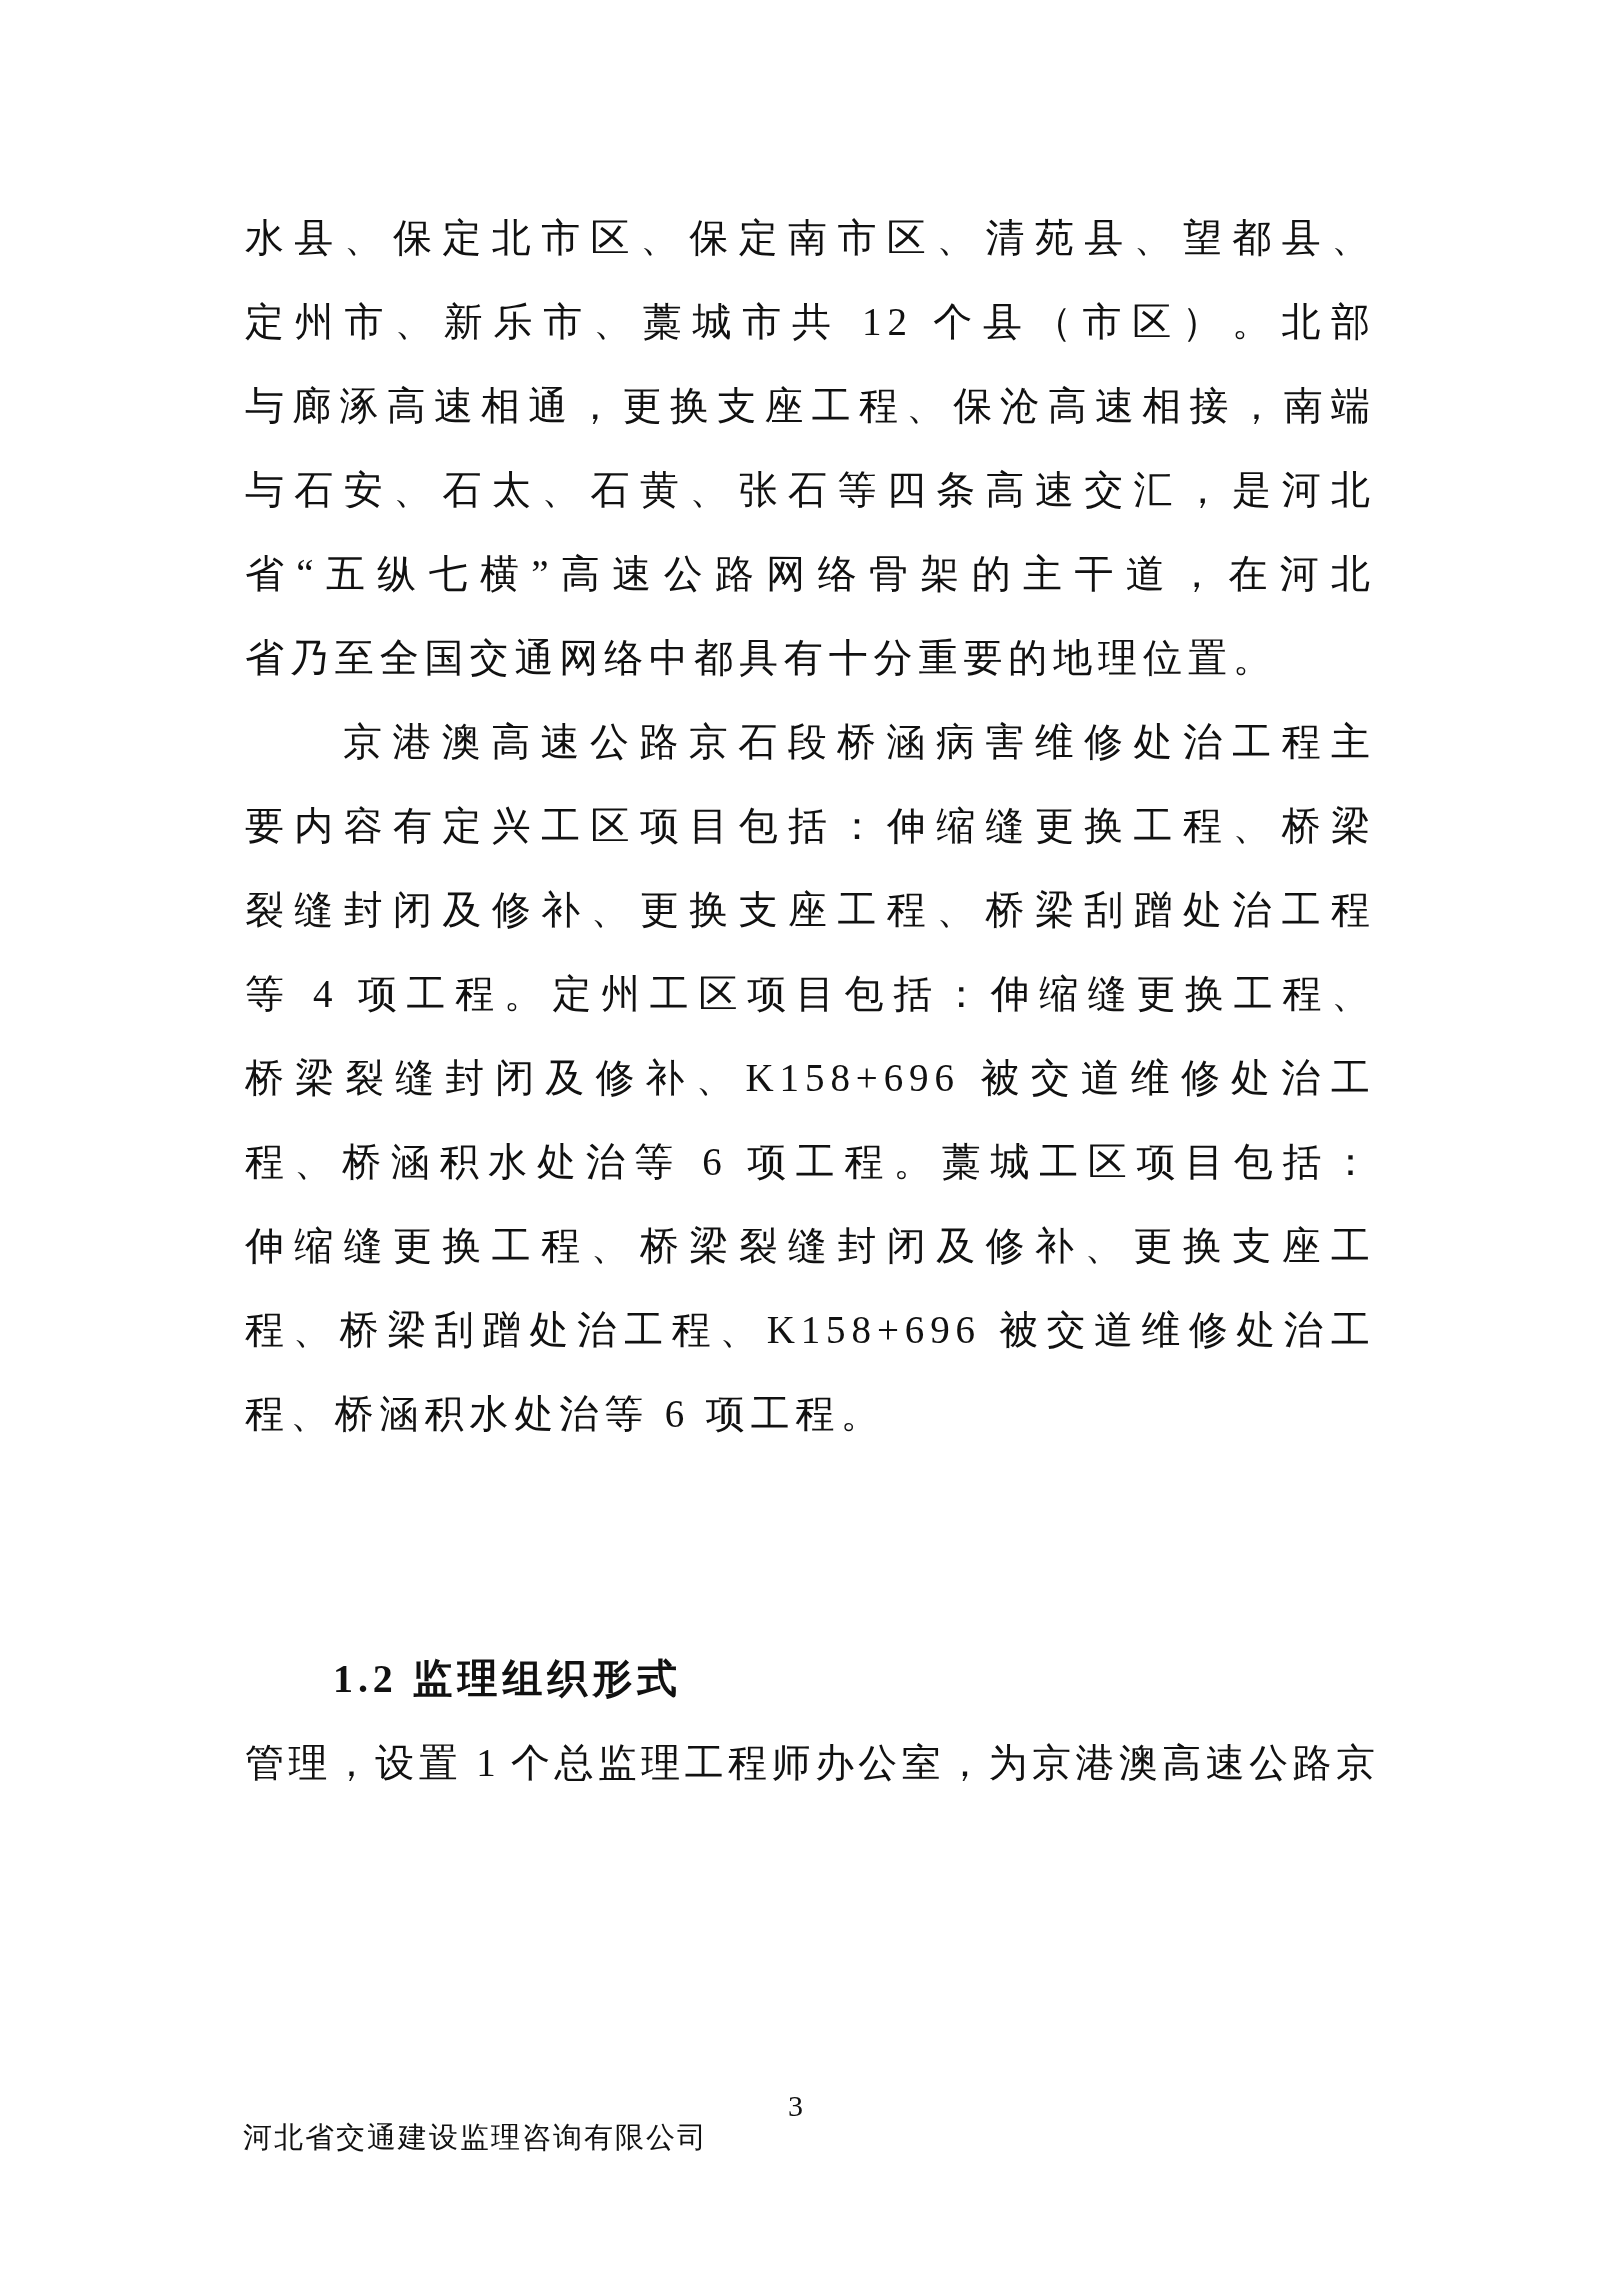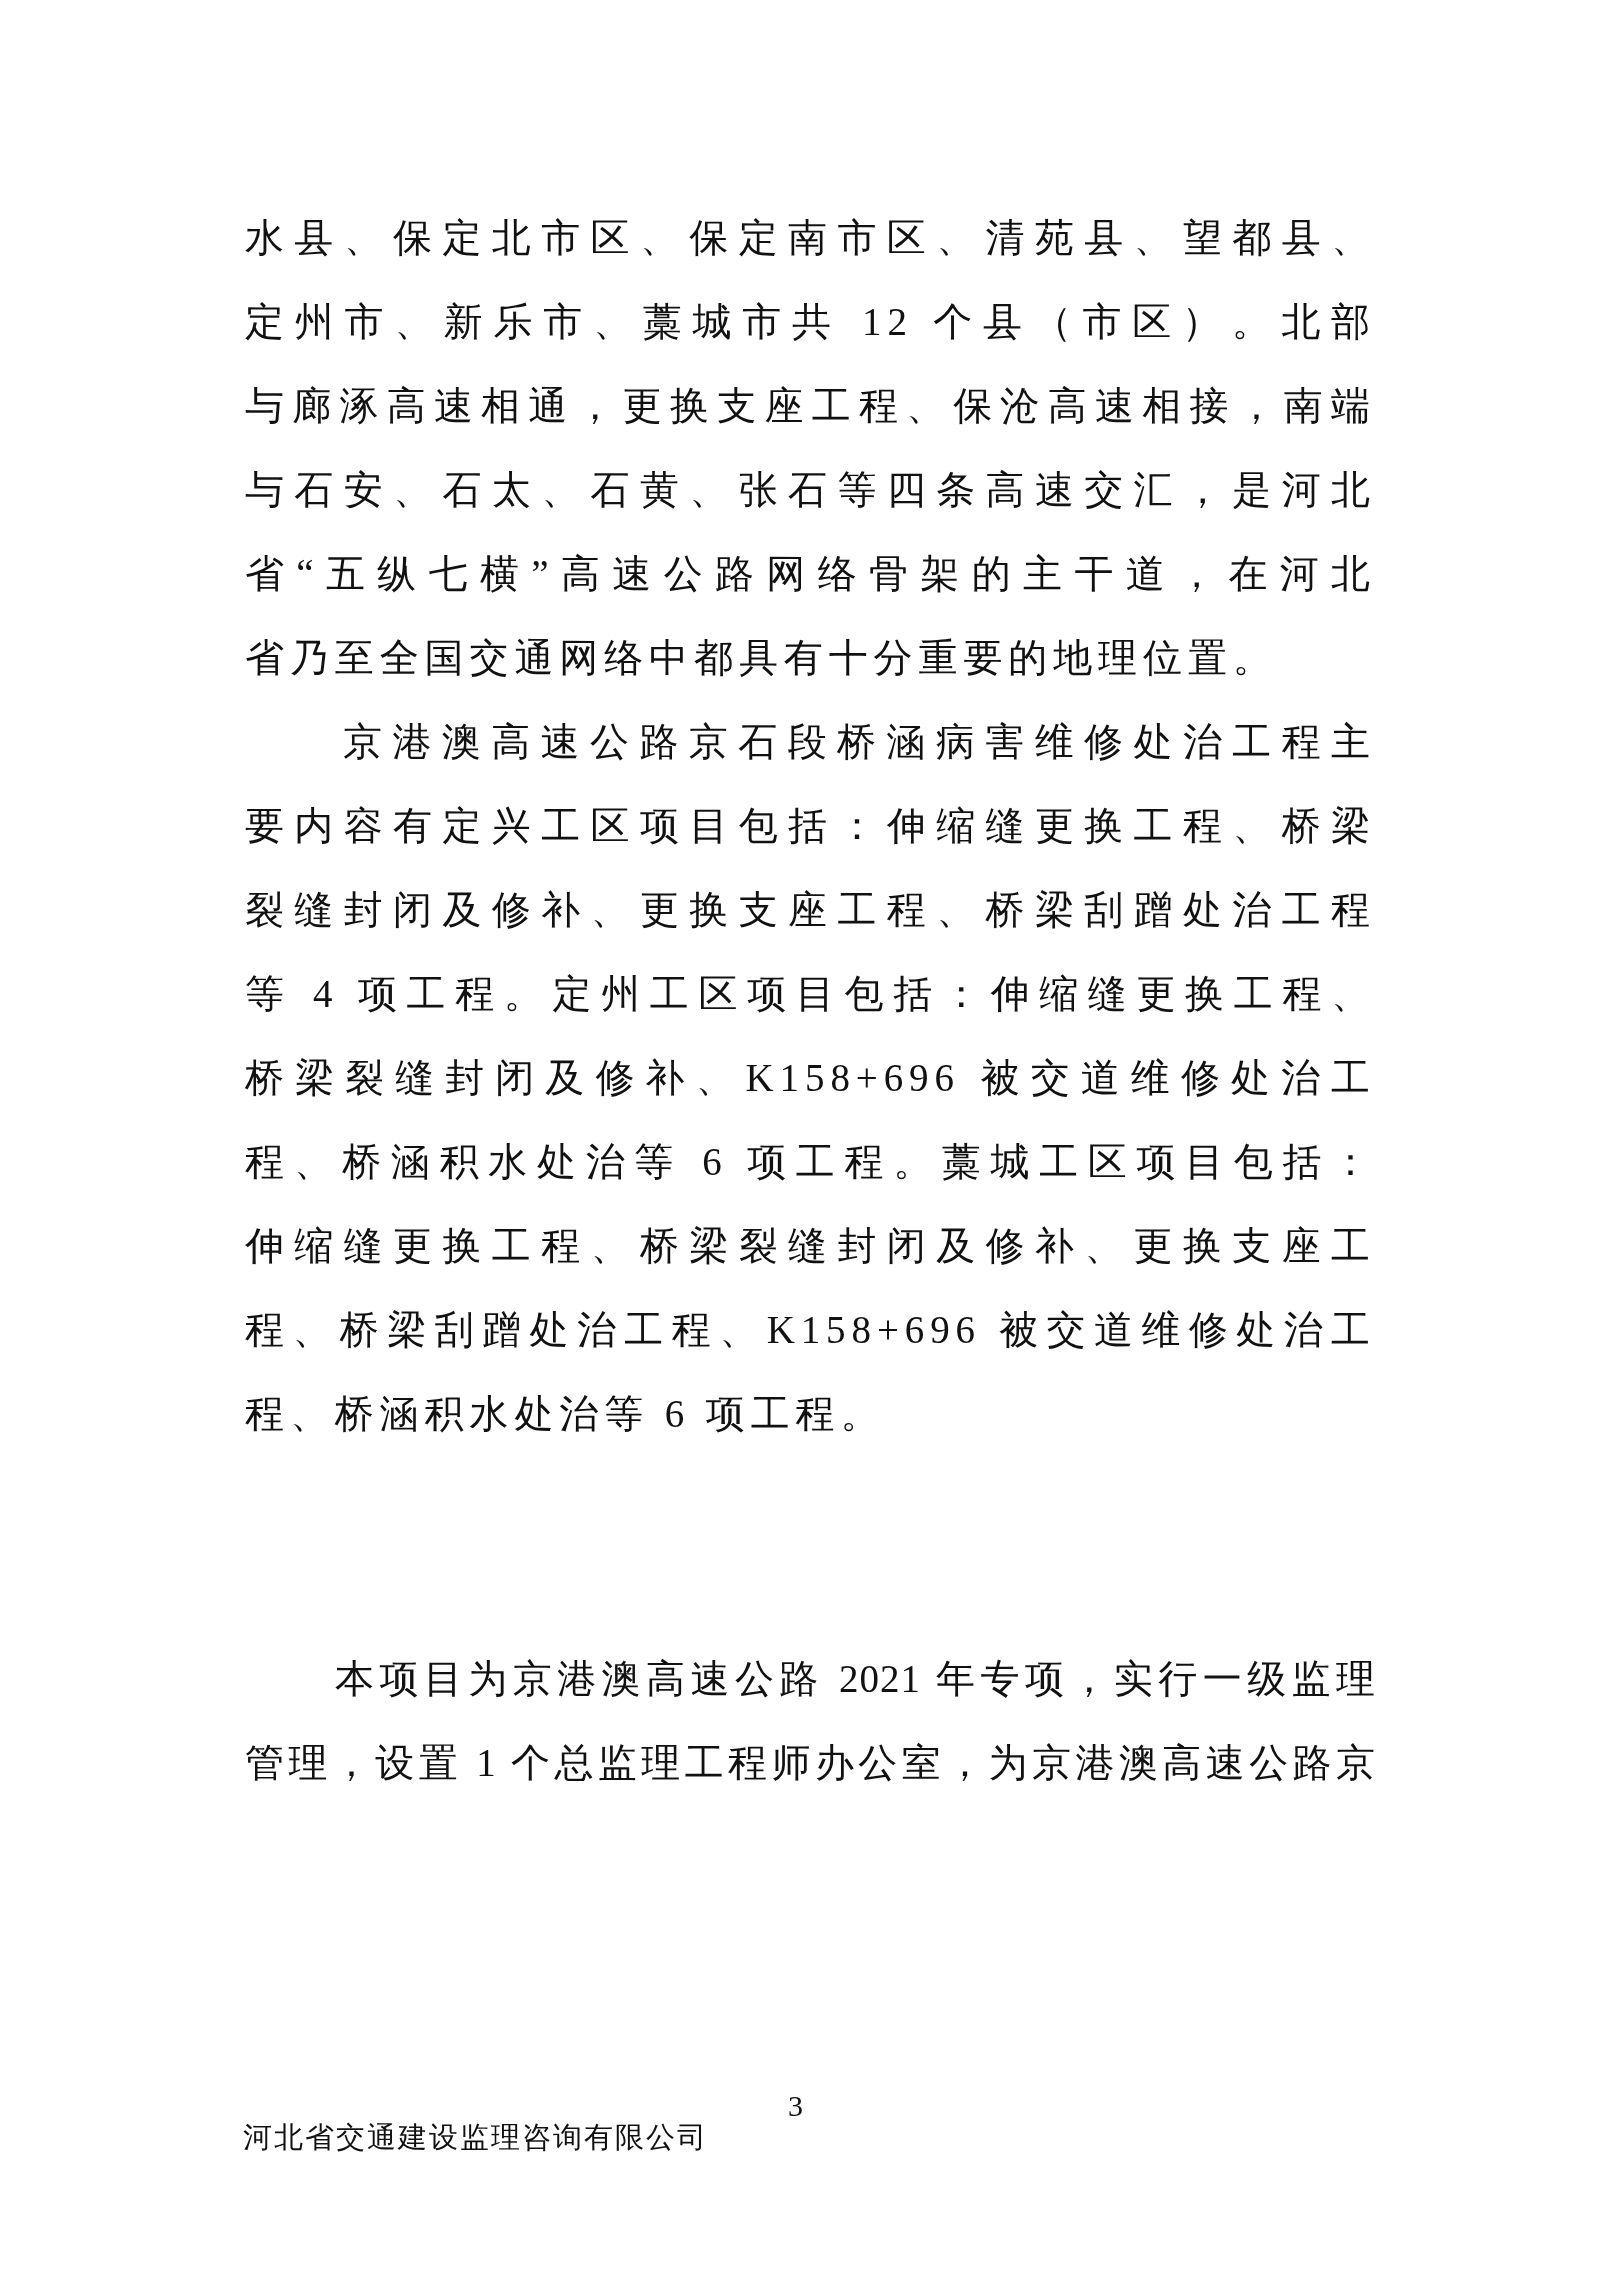--- a/index.html
+++ b/index.html
@@ -98,24 +98,24 @@
         <div class="line">等 4 项工程。定州工区项目包括：伸缩缝更换工程、</div>
         <div class="line">桥梁裂缝封闭及修补、K158+696 被交道维修处治工</div>
         <div class="line">程、桥涵积水处治等 6 项工程。藁城工区项目包括：</div>
         <div class="line">伸缩缝更换工程、桥梁裂缝封闭及修补、更换支座工</div>
         <div class="line">程、桥梁刮蹭处治工程、K158+696 被交道维修处治工</div>
         <div class="line natural">程、桥涵积水处治等 6 项工程。</div>
       </div>
 
     <div class="gap"></div>
 
+    <div class="heading">1.2 监理组织形式</div>
 
 
     <div class="para para-tight">
-        <div class="line indent">本项目为京港澳高速公路 2021 年专项，实行一级监理</div>
         <div class="line">管理，设置 1 个总监理工程师办公室，为京港澳高速公路京</div>
       </div>
 
   </div>
 
   <div class="page-number">3</div>
 
   <div class="footer-company">河北省交通建设监理咨询有限公司</div>
 </div>
 

